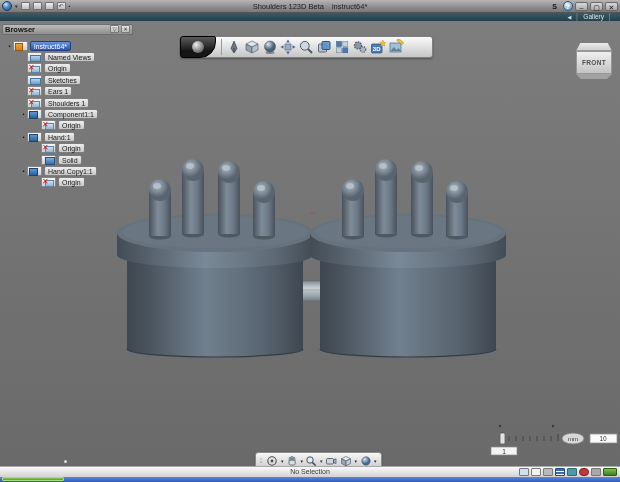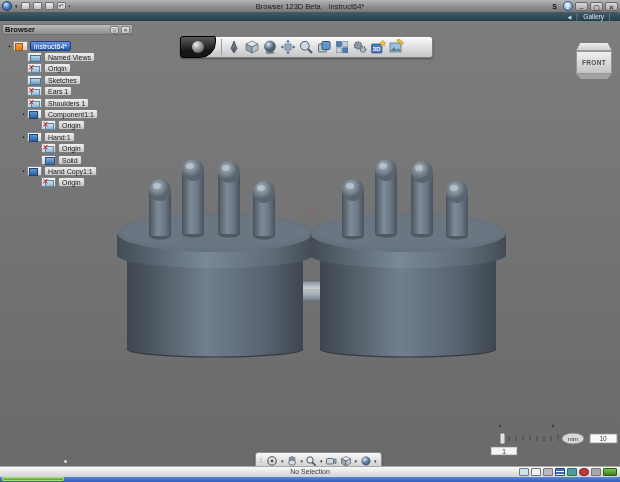--- a/index.html
+++ b/index.html
@@ -33,21 +33,21 @@
     font-size:6.5px; color:#d8e4e9; line-height:8px; }
   .gallery-strip .g-back { font-size:5px; }
   .gallery-strip .g-sep { color:#8fa6ae; }
 
   
   .workspace { position:relative; flex:0 0 445px; height:445px;
     background:linear-gradient(#7d7d7d,#6f6f6f 70%,#6a6a6a); overflow:hidden; }
 
   
   .browser-panel { position:absolute; left:2px; top:3px; width:131px; }
-  .browser-header { height:11px; display:flex; align-items:center; padding:0 2px;
+  .browser-header { height:11px; display:flex; align-items:flex-start; padding:0 2px;
     background:linear-gradient(#bcbcbc,#8e8e8e); border:1px solid #6e6e6e; border-radius:2px 2px 0 0; }
   .browser-header .bh-title { flex:1; font-size:7.5px; font-weight:bold; color:#111; }
   .bh-btn { width:9px; height:8px; margin-left:2px; background:linear-gradient(#e8e8e8,#bdbdbd);
     border:1px solid #777; border-radius:1px; font-size:5.5px; line-height:7px; text-align:center; color:#333; }
   .tree { padding-top:5px; }
   .trow { display:flex; align-items:center; height:11.4px; }
   .trow .twisty { width:7px; font-size:6px; color:#111; text-align:center; }
   .trow .spacer { width:7px; }
   .l0 { padding-left:4px; } .l1 { padding-left:18px; } .l2 { padding-left:32px; }
   .ticon { width:15px; height:10px; margin-right:2px; position:relative; flex:0 0 15px;
@@ -134,21 +134,21 @@
     <div class="qat">
       <span class="app-logo"></span>
       <span class="caret">▾</span>
       <span class="mini-ic"></span>
       <span class="mini-ic"></span>
       <span class="mini-ic"></span>
       <span class="mini-ic">↶</span>
       <span class="caret">•</span>
     </div>
     <div class="title-center">
-      <span>Browser 123D Beta</span>
+      <span>Shoulders 123D Beta</span>
       <span class="doc">instruct64*</span>
     </div>
     <div class="win-controls">
       <span class="tc plain">S</span>
       <span class="help-circ">?</span>
       <span class="tc">–</span>
       <span class="tc">▢</span>
       <span class="tc">✕</span>
     </div>
   </div>

